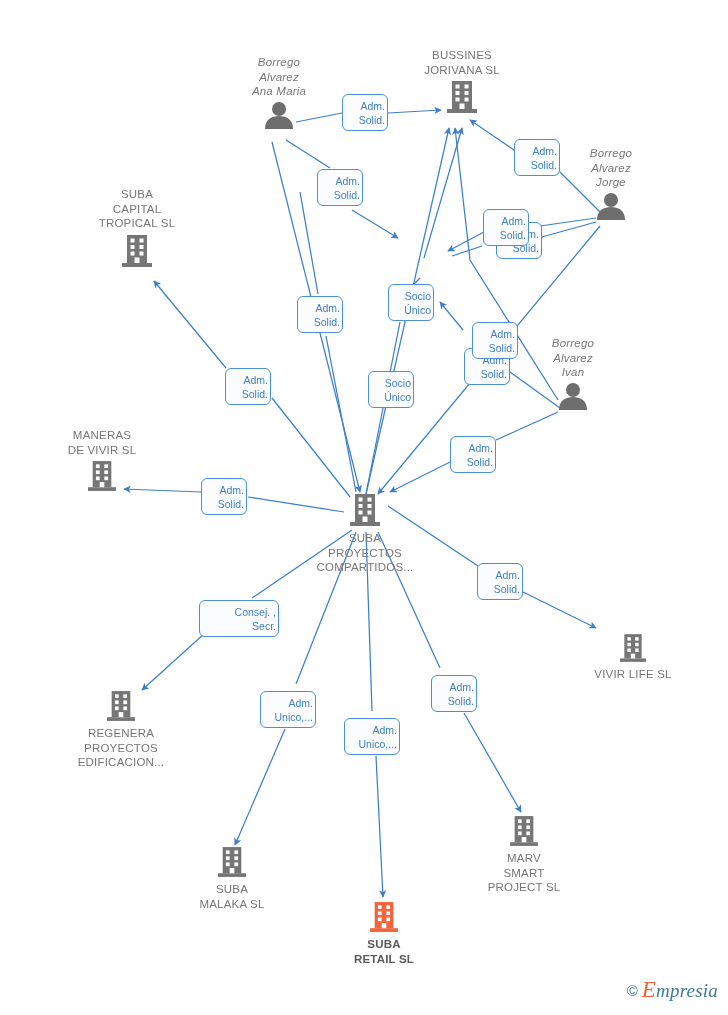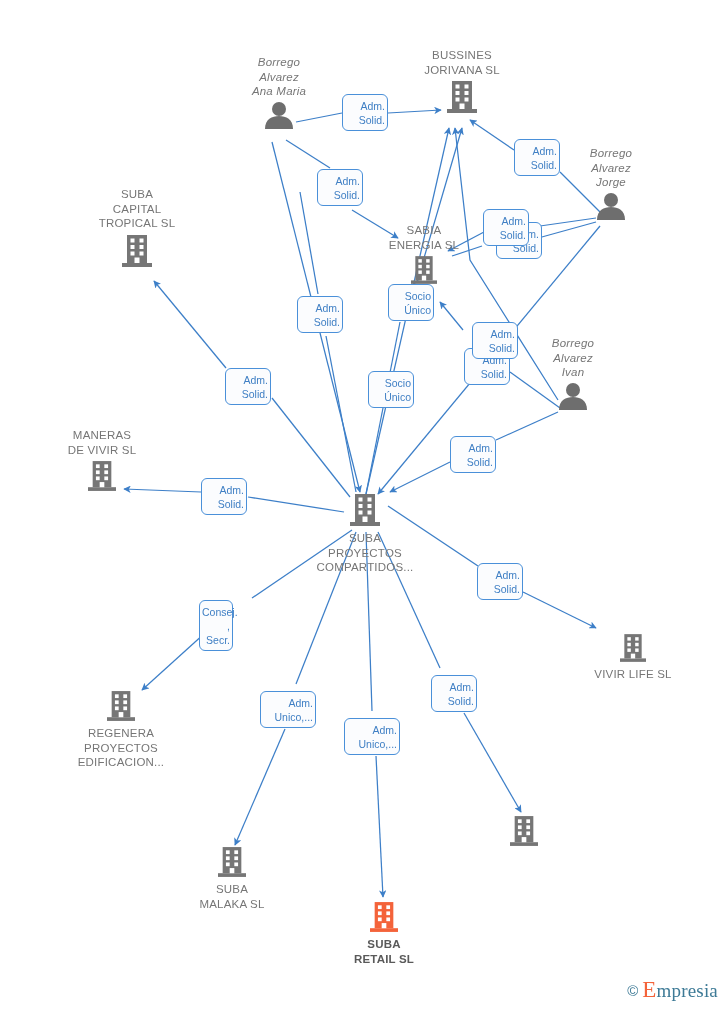--- a/index.html
+++ b/index.html
@@ -62,40 +62,41 @@
     color:#3f7fc4;
     font-size:10.5px;
     line-height:14px;
     text-align:right;
     padding:4px 2px 3px 2px;
     white-space:pre-line;
     z-index:6;
   }
   .chip.w46{ width:46px; margin-left:-23px; }
   .chip.w56{ width:56px; margin-left:-28px; }
-  .chip.w58{ width:34px; margin-left:-29px; }
+  .chip.w58{ width:80px; margin-left:-29px; }
   .chip.under{ z-index:5; }
 
   
   #watermark{
     position:absolute;
     right:10px;
     bottom:12px;
     display:flex;
     align-items:center;
     gap:4px;
     z-index:9;
     user-select:none;
   }
   #watermark .cmark{
     font-size:15px;
     color:#3d7a96;
   }
   #watermark .wordmark{
     font-family:"Liberation Serif", serif;
+    font-style:italic;
     font-size:19px;
     color:#3d7a96;
     letter-spacing:.2px;
   }
   #watermark .wordmark .cap{
     color:#f4633a;
     font-size:23px;
   }
 </style>
 </head>
@@ -241,39 +242,20 @@
           <rect x="8.5" y="12" width="4" height="4"></rect>
             <rect x="17.5" y="12" width="4" height="4"></rect>
           <rect x="8.5" y="18.5" width="4" height="4"></rect>
             <rect x="17.5" y="18.5" width="4" height="4"></rect>
           <rect x="12.5" y="24.5" width="5" height="5.5"></rect>
         </g>
       </svg>
     </span>
   </div>
 
-  <div class="node company cap-top" style="left:424px; top:223px;">
-    <span class="caption">SABIA
-ENERGIA  SL</span>
-    <span class="glyph">
-      <svg width="26" height="32" viewBox="0 0 30 36" xmlns="http://www.w3.org/2000/svg">
-        <rect x="5" y="2" width="20" height="28" fill="#767676"></rect>
-        <rect x="0" y="30" width="30" height="4" fill="#767676"></rect>
-        <g fill="#ffffff">
-          <rect x="8.5" y="5.5" width="4" height="4"></rect>
-            <rect x="17.5" y="5.5" width="4" height="4"></rect>
-          <rect x="8.5" y="12" width="4" height="4"></rect>
-            <rect x="17.5" y="12" width="4" height="4"></rect>
-          <rect x="8.5" y="18.5" width="4" height="4"></rect>
-            <rect x="17.5" y="18.5" width="4" height="4"></rect>
-          <rect x="12.5" y="24.5" width="5" height="5.5"></rect>
-        </g>
-      </svg>
-    </span>
-  </div>
 
   <div class="node company cap-top" style="left:102px; top:428px;">
     <span class="caption">MANERAS
 DE VIVIR  SL</span>
     <span class="glyph">
       <svg width="28" height="34" viewBox="0 0 30 36" xmlns="http://www.w3.org/2000/svg">
         <rect x="5" y="2" width="20" height="28" fill="#767676"></rect>
         <rect x="0" y="30" width="30" height="4" fill="#767676"></rect>
         <g fill="#ffffff">
           <rect x="8.5" y="5.5" width="4" height="4"></rect>
@@ -358,20 +340,23 @@
           <rect x="8.5" y="5.5" width="4" height="4"></rect>
             <rect x="17.5" y="5.5" width="4" height="4"></rect>
           <rect x="8.5" y="12" width="4" height="4"></rect>
             <rect x="17.5" y="12" width="4" height="4"></rect>
           <rect x="8.5" y="18.5" width="4" height="4"></rect>
             <rect x="17.5" y="18.5" width="4" height="4"></rect>
           <rect x="12.5" y="24.5" width="5" height="5.5"></rect>
         </g>
       </svg>
     </span>
+    <span class="caption">MARV
+SMART
+PROJECT  SL</span>
   </div>
 
   <div class="node company" style="left:232px; top:845px;">
     <span class="glyph">
       <svg width="28" height="34" viewBox="0 0 30 36" xmlns="http://www.w3.org/2000/svg">
         <rect x="5" y="2" width="20" height="28" fill="#767676"></rect>
         <rect x="0" y="30" width="30" height="4" fill="#767676"></rect>
         <g fill="#ffffff">
           <rect x="8.5" y="5.5" width="4" height="4"></rect>
             <rect x="17.5" y="5.5" width="4" height="4"></rect>

